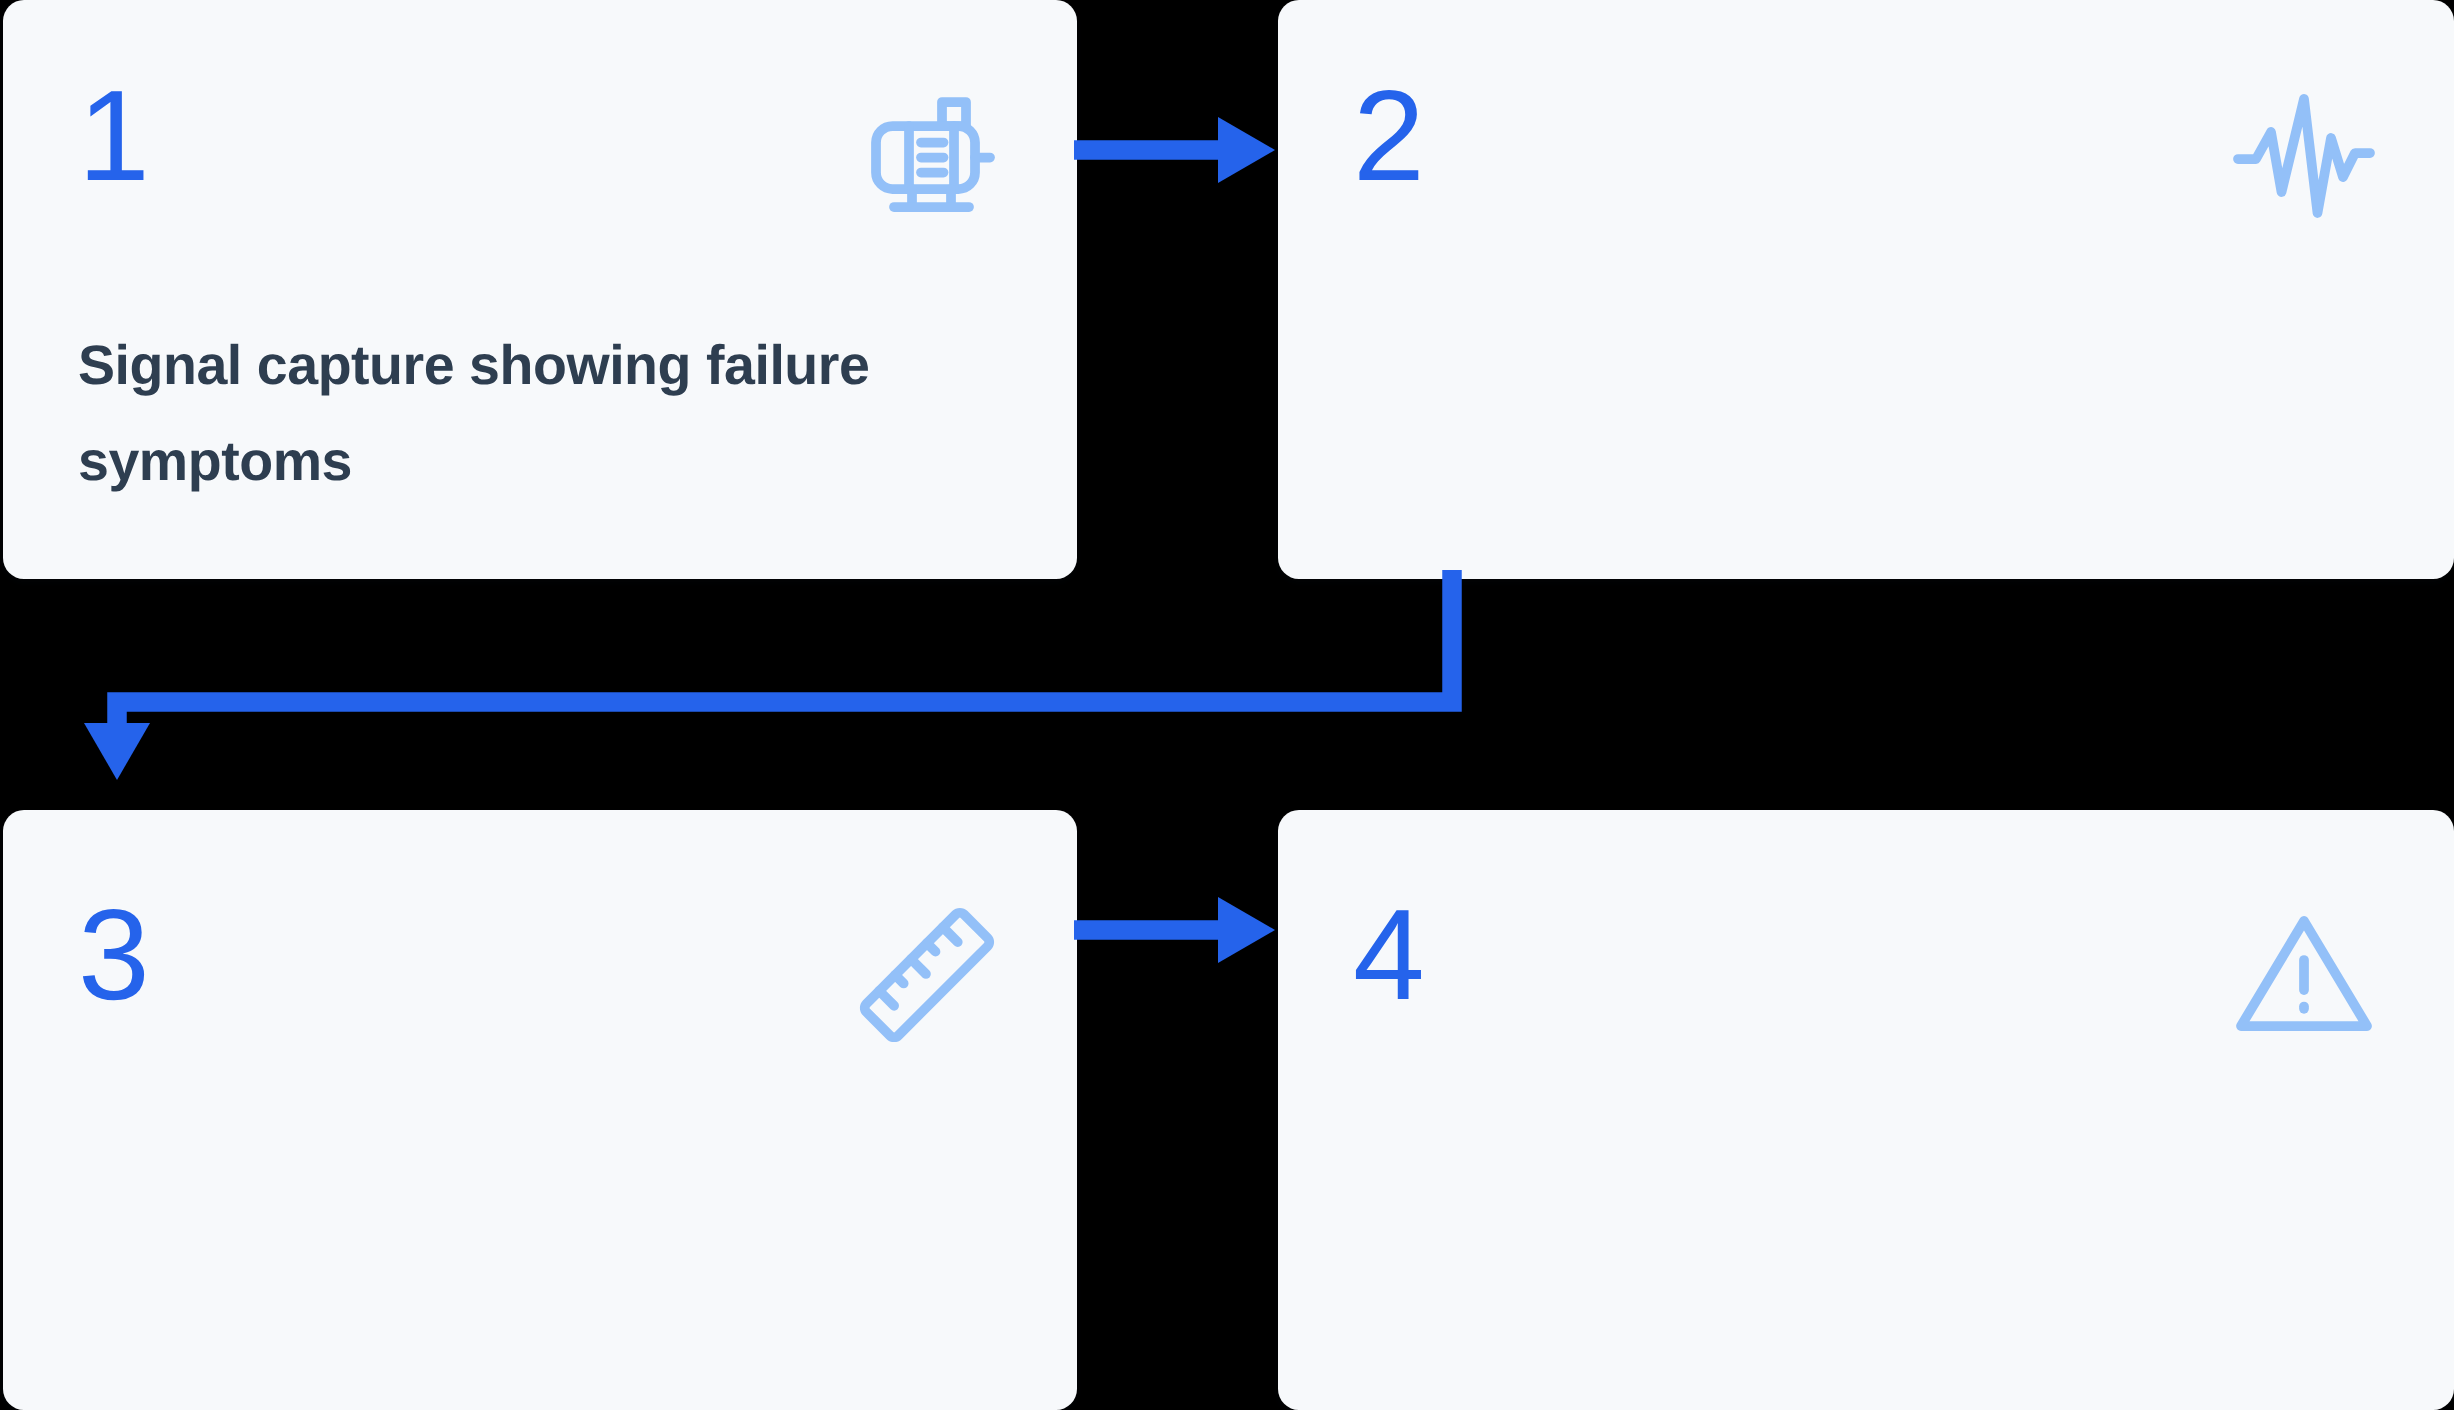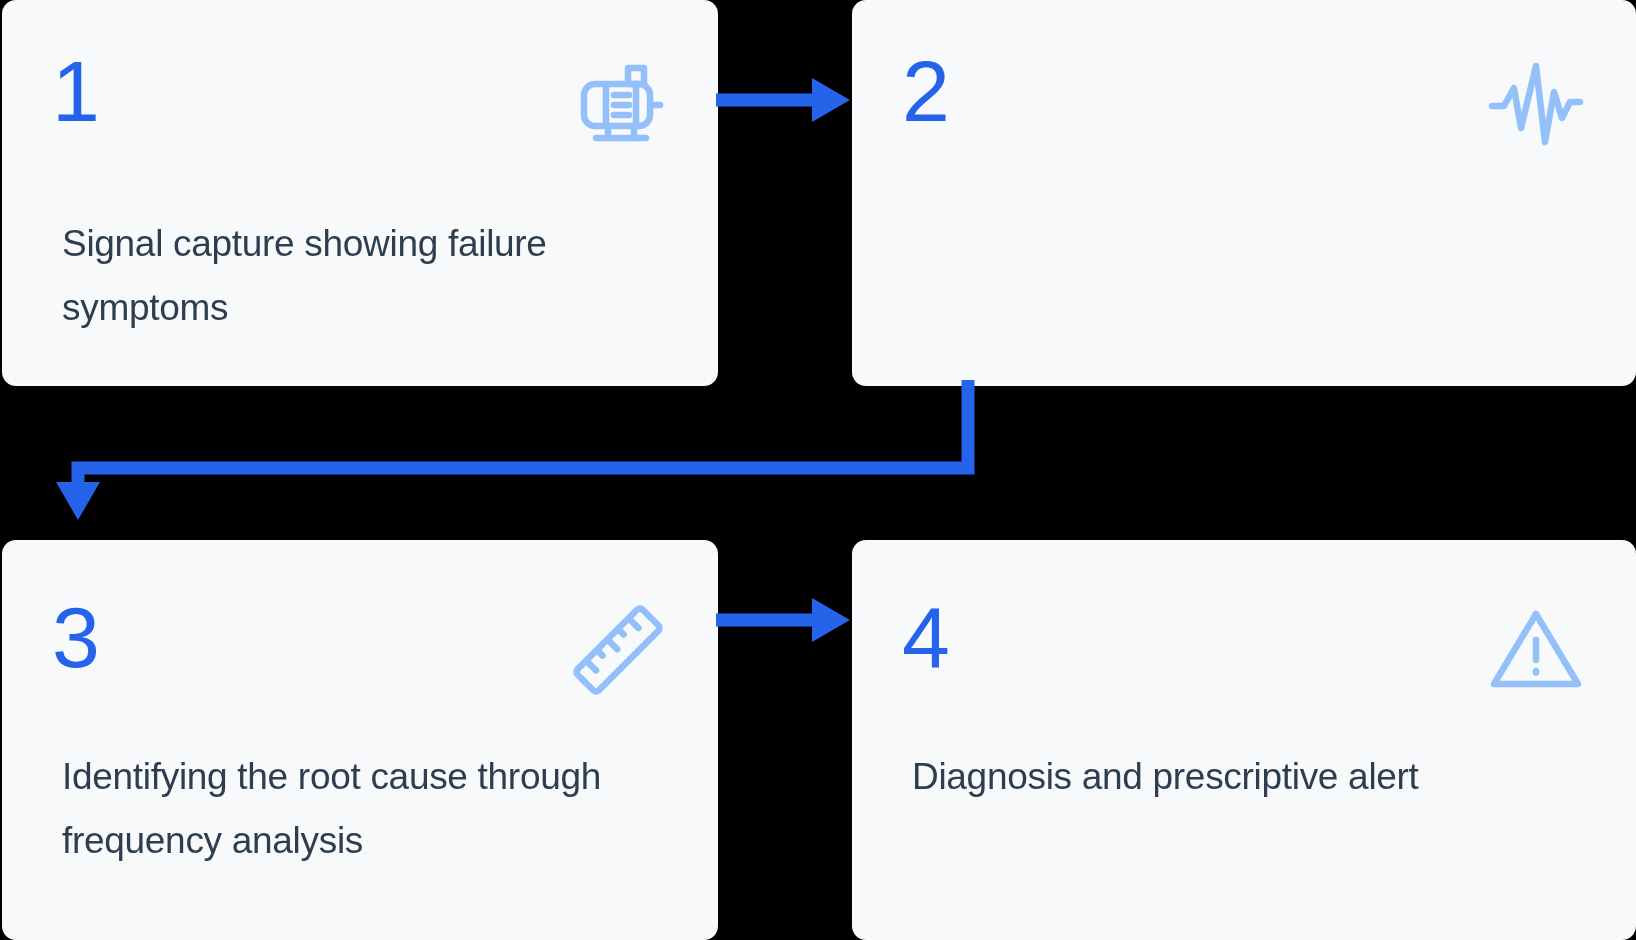--- a/index.html
+++ b/index.html
@@ -66,24 +66,23 @@
   .card-3 .card-icon,
   .card-4 .card-icon { top: 62px; }
 
   .card-caption {
     position: absolute;
     left: 50px;
     right: 46px;
     top: 212px;
     font-size: 37px;
     line-height: 64px;
-    font-weight: normal;
+    font-weight: bold;
     color: #2E3E50;
     letter-spacing: -0.3px;
-    margin-left: 10px;
   }
   .card-3 .card-caption,
   .card-4 .card-caption { top: 205px; }
 
   
   .connector {
     position: absolute;
     pointer-events: none;
   }
   .conn-1 { left: 700px; top: 60px;  width: 170px; height: 80px; }
@@ -143,35 +142,33 @@
             <rect x="2" y="33" width="92" height="30" rx="4" ry="4"></rect>
             <path d="M18 33 V47"></path>
             <path d="M33 33 V41"></path>
             <path d="M48 33 V47"></path>
             <path d="M63 33 V41"></path>
             <path d="M78 33 V47"></path>
           </g>
         </svg>
       </div>
     </div>
-    <div class="card-caption">Identifying the root cause through frequency analysis</div>
   </div>
 
   <div class="card card-4">
     <div class="card-head">
       <div class="step-number">4</div>
       <div class="card-icon">
         <svg viewBox="0 0 96 96" width="96" height="96" fill="none" stroke="#93C0F8" stroke-width="6.5" stroke-linecap="round" stroke-linejoin="round">
           <path d="M48 12 L90 82 H6 Z"></path>
           <path d="M48 38 V58"></path>
           <path d="M48 69 V70.5"></path>
         </svg>
       </div>
     </div>
-    <div class="card-caption">Diagnosis and prescriptive alert</div>
   </div>
 
   <div class="connector conn-1">
     <svg viewBox="0 0 170 80" width="170" height="80">
       <path d="M16 40 H118" stroke="#2563EB" stroke-width="13" fill="none"></path>
       <path d="M112 18 L150 40 L112 62 Z" fill="#2563EB"></path>
     </svg>
   </div>
 
   <div class="connector conn-2">

